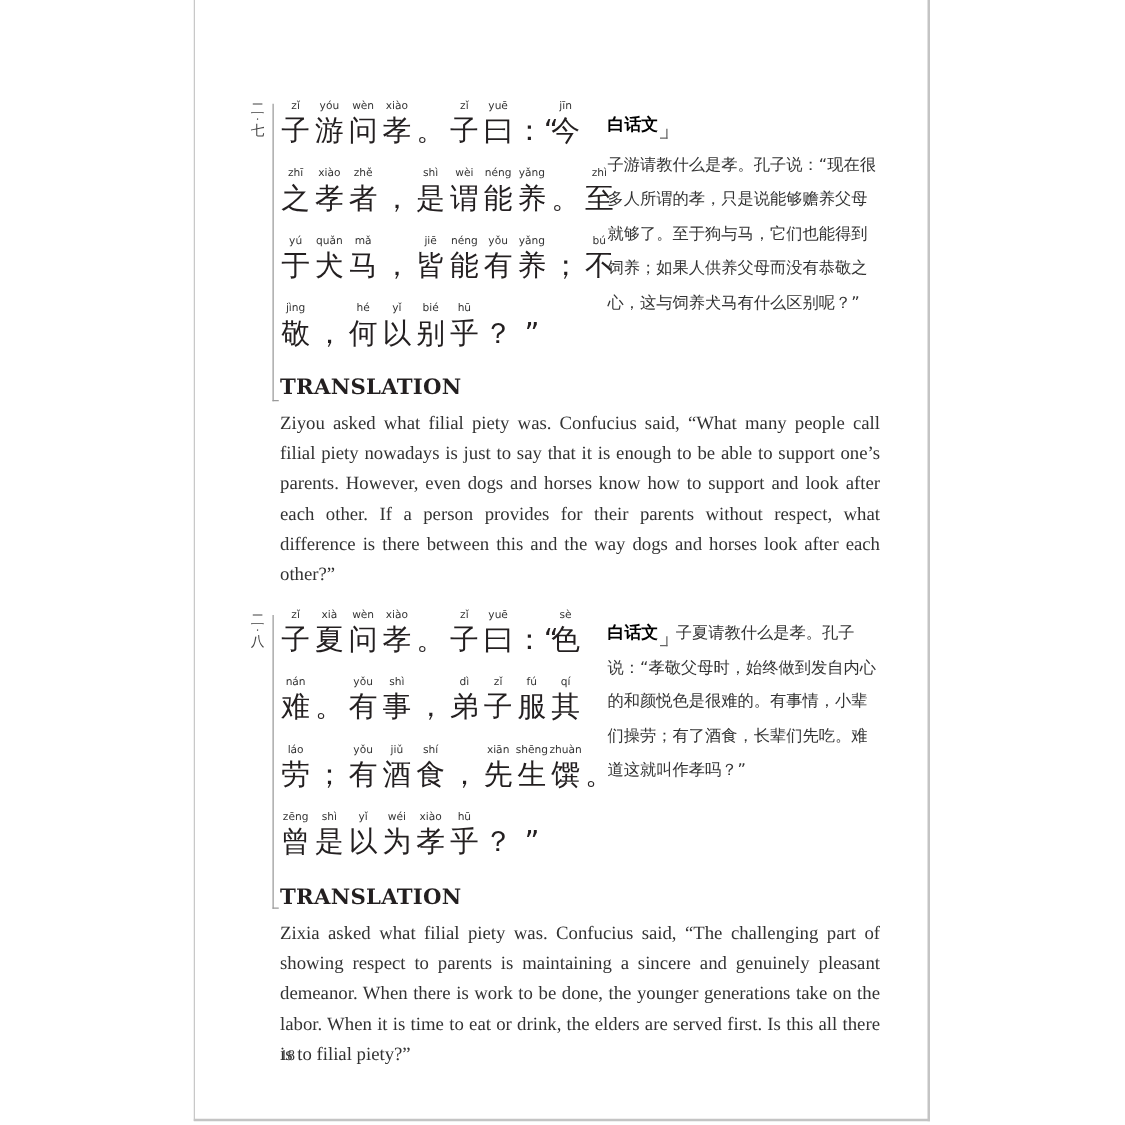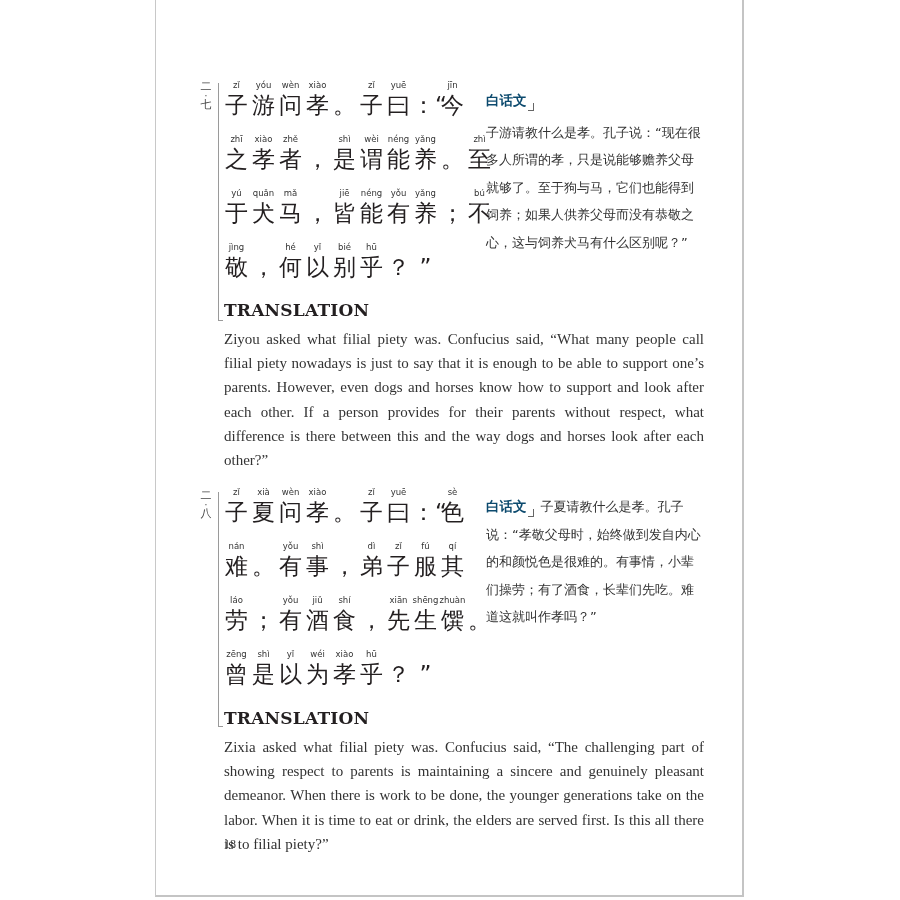--- a/index.html
+++ b/index.html
@@ -85,21 +85,21 @@
       position: absolute;
       left: 330px;
       width: 215px;
       font-size: 13px;
       line-height: 27.5px;
       color: #333;
     }
     .baihua-label {
       font-weight: bold;
       font-size: 13.5px;
-      color: #0c4a6e;
+      color: #000000;
       position: relative;
       display: inline-block;
       padding-right: 8px;
     }
     .baihua-label::after {
       content: "";
       position: absolute;
       right: 1px; bottom: 4px;
       width: 5px; height: 7px;
       border-right: 1px solid #666;

